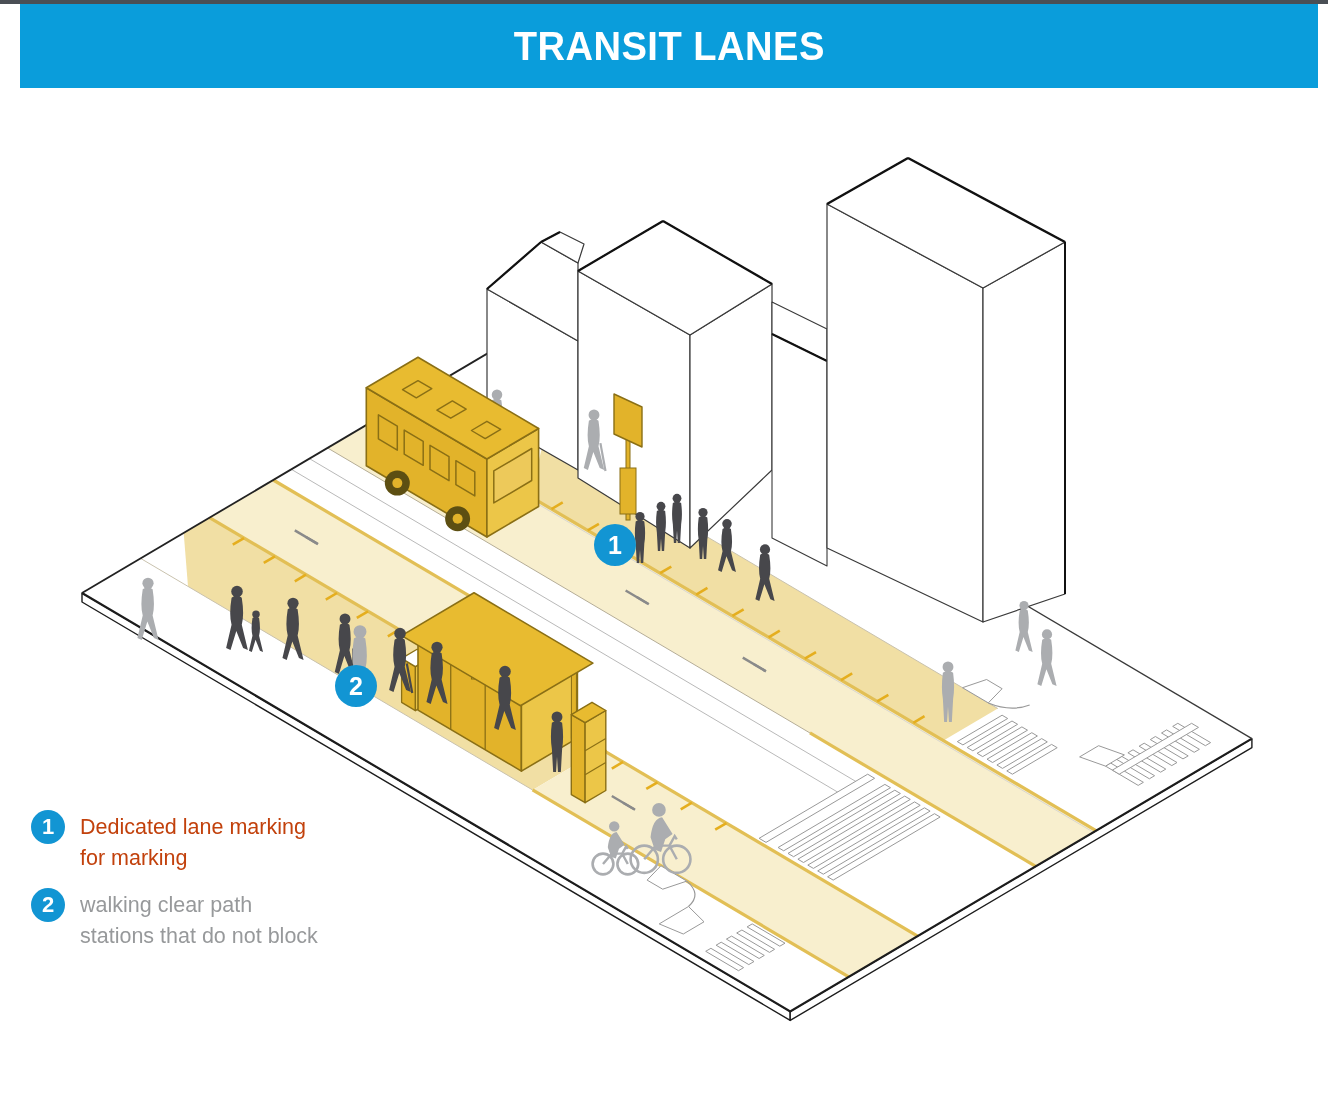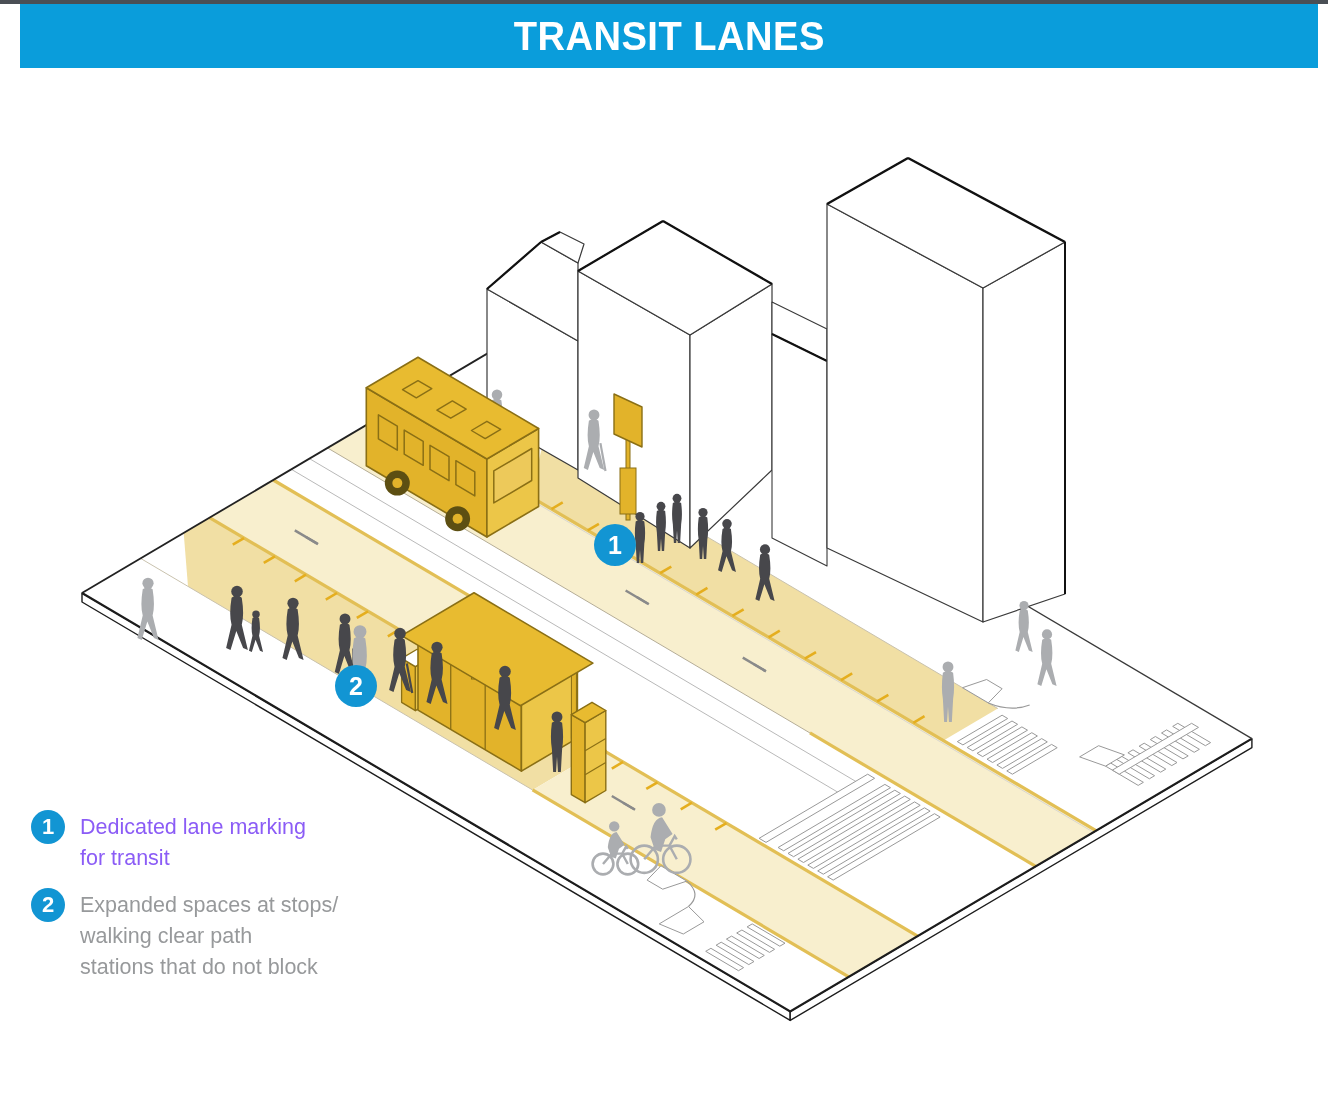--- a/index.html
+++ b/index.html
@@ -1,19 +1,19 @@
 <!DOCTYPE html>
 <html><head>
 <meta charset="utf-8">
 <style>
   html,body{margin:0;padding:0;background:#fff;}
   body{width:1328px;height:1100px;position:relative;overflow:hidden;
        font-family:"Liberation Sans", sans-serif;}
   .topstrip{position:absolute;left:0;top:0;width:1328px;height:4px;background:#4a4f55;}
-  .header{position:absolute;left:20px;top:4px;width:1298px;height:64px;
+  .header{position:absolute;left:20px;top:4px;width:1298px;height:84px;
           display:flex;align-items:center;justify-content:center;}
   .title{color:#fff;font-size:41px;font-weight:bold;letter-spacing:.5px;
          transform:scaleX(.93);white-space:nowrap;}
   #scene{position:absolute;left:0;top:0;}
   .legend{position:absolute;left:31px;top:810px;width:360px;}
   .legend-item{display:flex;align-items:flex-start;margin-bottom:14px;}
   .legend-badge{flex:0 0 34px;width:34px;height:34px;border-radius:50%;
     color:#fff;font-size:22px;font-weight:bold;display:flex;align-items:center;
     justify-content:center;margin-right:15px;}
   .legend-text{color:#97999b;font-size:21.5px;line-height:31px;padding-top:2px;}
@@ -333,26 +333,25 @@
   </g>
   <g>
     <circle cx="356" cy="686" r="21" fill="#1295d3"></circle>
     <text class="badge-num" x="356" y="695">2</text>
   </g>
 </svg>
 
 <div class="legend">
   <div class="legend-item">
     <div class="legend-badge" style="background: rgb(18, 149, 211);">1</div>
-    <div class="legend-text" style="color: #8b5cf6;">
+    <div class="legend-text" style="color: #c2410c;">
       <span>Dedicated lane marking</span>
-      <span>for transit</span>
+      <span>for marking</span>
     </div>
   </div>
   <div class="legend-item">
     <div class="legend-badge" style="background: rgb(18, 149, 211);">2</div>
     <div class="legend-text" style="color: rgb(151, 153, 155);">
-      <span>Expanded spaces at stops/</span>
       <span>walking clear path</span>
       <span>stations that do not block</span>
     </div>
   </div>
 </div>
 
 </body></html>

